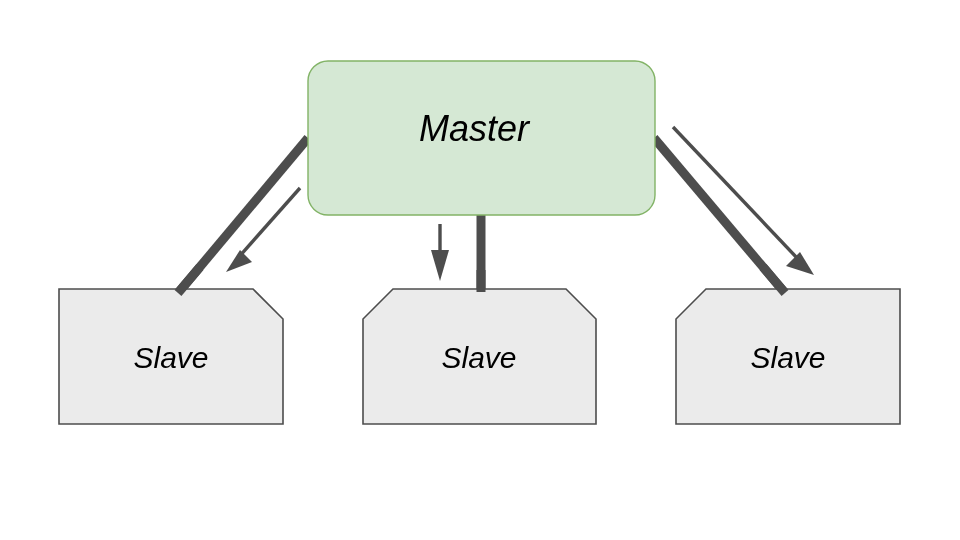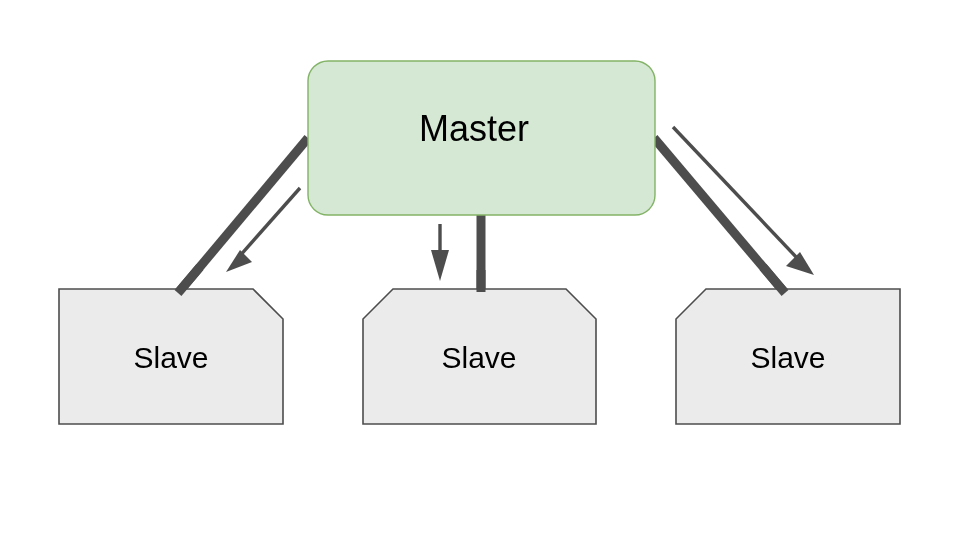--- a/index.html
+++ b/index.html
@@ -12,20 +12,21 @@
     width: 960px;
     height: 540px;
     font-family: "Liberation Sans", sans-serif;
     overflow: hidden;
   }
   #diagram-canvas {
     position: relative;
     width: 960px;
     height: 484px;
     background: #ffffff;
+    font-style: italic;
   }
   svg.diagram-svg {
     display: block;
     width: 960px;
     height: 540px;
   }
   .node-label {
     font-family: "Liberation Sans", sans-serif;
     fill: #000000;
     text-anchor: middle;

